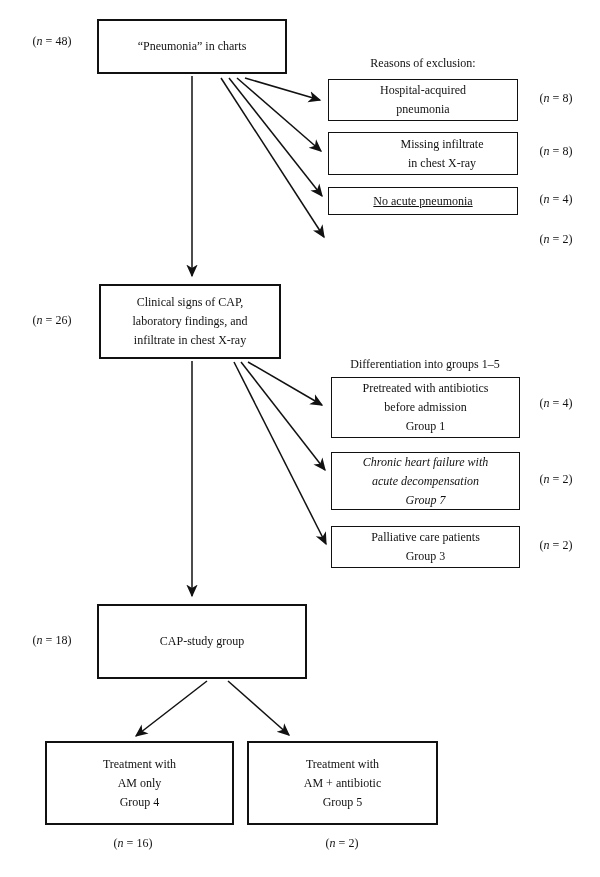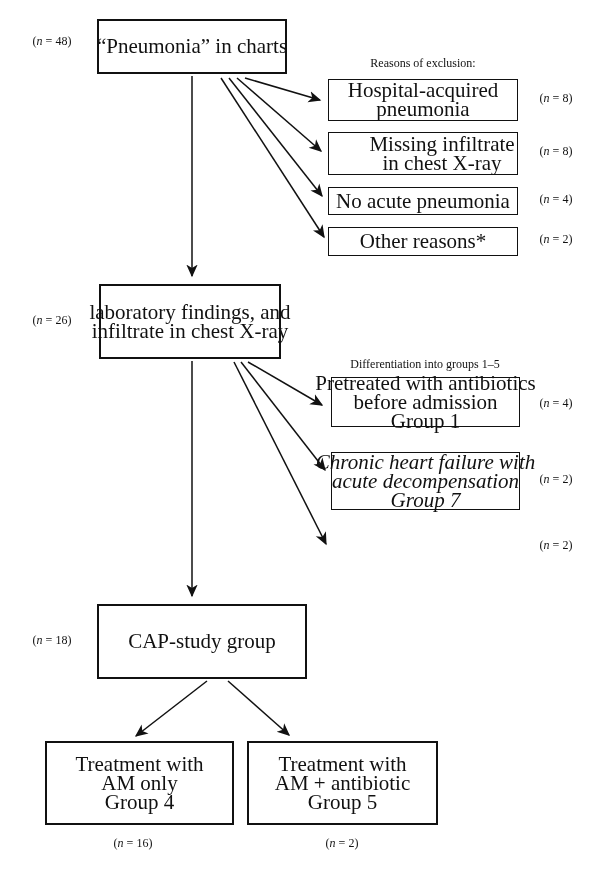--- a/index.html
+++ b/index.html
@@ -23,21 +23,21 @@
   }
   .box {
     position: absolute;
     border: 1.5px solid #111111;
     background: #ffffff;
     display: flex;
     flex-direction: column;
     align-items: center;
     justify-content: center;
     text-align: center;
-    font-size: 21px;
+    font-size: 12px;
     line-height: 19px;
     box-sizing: border-box;
   }
   .box.thick { border-width: 2px; }
   .line { display: block; white-space: nowrap; }
   .nlabel {
     position: absolute;
     font-size: 12px;
     text-align: center;
     white-space: nowrap;
@@ -81,20 +81,21 @@
 
   <div class="nlabel" style="left:14px; top:34px; width:76px;"><span>(</span><i>n</i><span> = 48)</span></div>
   <div class="nlabel" style="left:14px; top:313px; width:76px;"><span>(</span><i>n</i><span> = 26)</span></div>
   <div class="nlabel" style="left:14px; top:633px; width:76px;"><span>(</span><i>n</i><span> = 18)</span></div>
 
   <div class="box thick" style="left:97px; top:19px; width:190px; height:55px;">
     <span class="line">“Pneumonia” in charts</span>
   </div>
 
   <div class="box thick" style="left:99px; top:284px; width:182px; height:75px;">
+    <span class="line">Clinical signs of CAP,</span>
     <span class="line">laboratory findings, and</span>
     <span class="line">infiltrate in chest X-ray</span>
   </div>
 
   <div class="box thick" style="left:97px; top:604px; width:210px; height:75px;">
     <span class="line">CAP-study group</span>
   </div>
 
   <div class="box thick" style="left:45px; top:741px; width:189px; height:84px;">
     <span class="line">Treatment with</span>
@@ -117,41 +118,42 @@
     <span class="line">pneumonia</span>
   </div>
   <div class="nlabel" style="left:525px; top:91px; width:62px;"><span>(</span><i>n</i><span> = 8)</span></div>
 
   <div class="box" style="left:328px; top:132px; width:190px; height:43px;padding-left:38px;">
     <span class="line">Missing infiltrate</span>
     <span class="line">in chest X-ray</span>
   </div>
   <div class="nlabel" style="left:525px; top:144px; width:62px;"><span>(</span><i>n</i><span> = 8)</span></div>
 
-  <div class="box" style="left:328px; top:187px; width:190px; height:28px;">
+  <div class="box" style="left:328px; top:187px; width:190px; height:28px;text-decoration:underline;">
     <span class="line">No acute pneumonia</span>
   </div>
   <div class="nlabel" style="left:525px; top:192px; width:62px;"><span>(</span><i>n</i><span> = 4)</span></div>
 
-  <div class="box" style="left:328px; top:227px; width:190px; height:29px;">
-    <span class="line">Other reasons*</span>
-  </div>
   <div class="nlabel" style="left:525px; top:232px; width:62px;"><span>(</span><i>n</i><span> = 2)</span></div>
 
   <div class="section-title" style="left:320px; top:357px; width:210px;">Differentiation into groups 1–5</div>
 
-  <div class="box" style="left:331px; top:377px; width:189px; height:50px;">
+  <div class="box" style="left:331px; top:377px; width:189px; height:61px;">
     <span class="line">Pretreated with antibiotics</span>
     <span class="line">before admission</span>
     <span class="line">Group 1</span>
   </div>
   <div class="nlabel" style="left:525px; top:396px; width:62px;"><span>(</span><i>n</i><span> = 4)</span></div>
 
   <div class="box" style="left:331px; top:452px; width:189px; height:58px;font-style:italic;">
     <span class="line">Chronic heart failure with</span>
     <span class="line">acute decompensation</span>
     <span class="line">Group 7</span>
   </div>
   <div class="nlabel" style="left:525px; top:472px; width:62px;"><span>(</span><i>n</i><span> = 2)</span></div>
 
+  <div class="box" style="left:331px; top:526px; width:189px; height:42px;">
+    <span class="line">Palliative care patients</span>
+    <span class="line">Group 3</span>
+  </div>
   <div class="nlabel" style="left:525px; top:538px; width:62px;"><span>(</span><i>n</i><span> = 2)</span></div>
 
 </div>
 
 </body></html>

